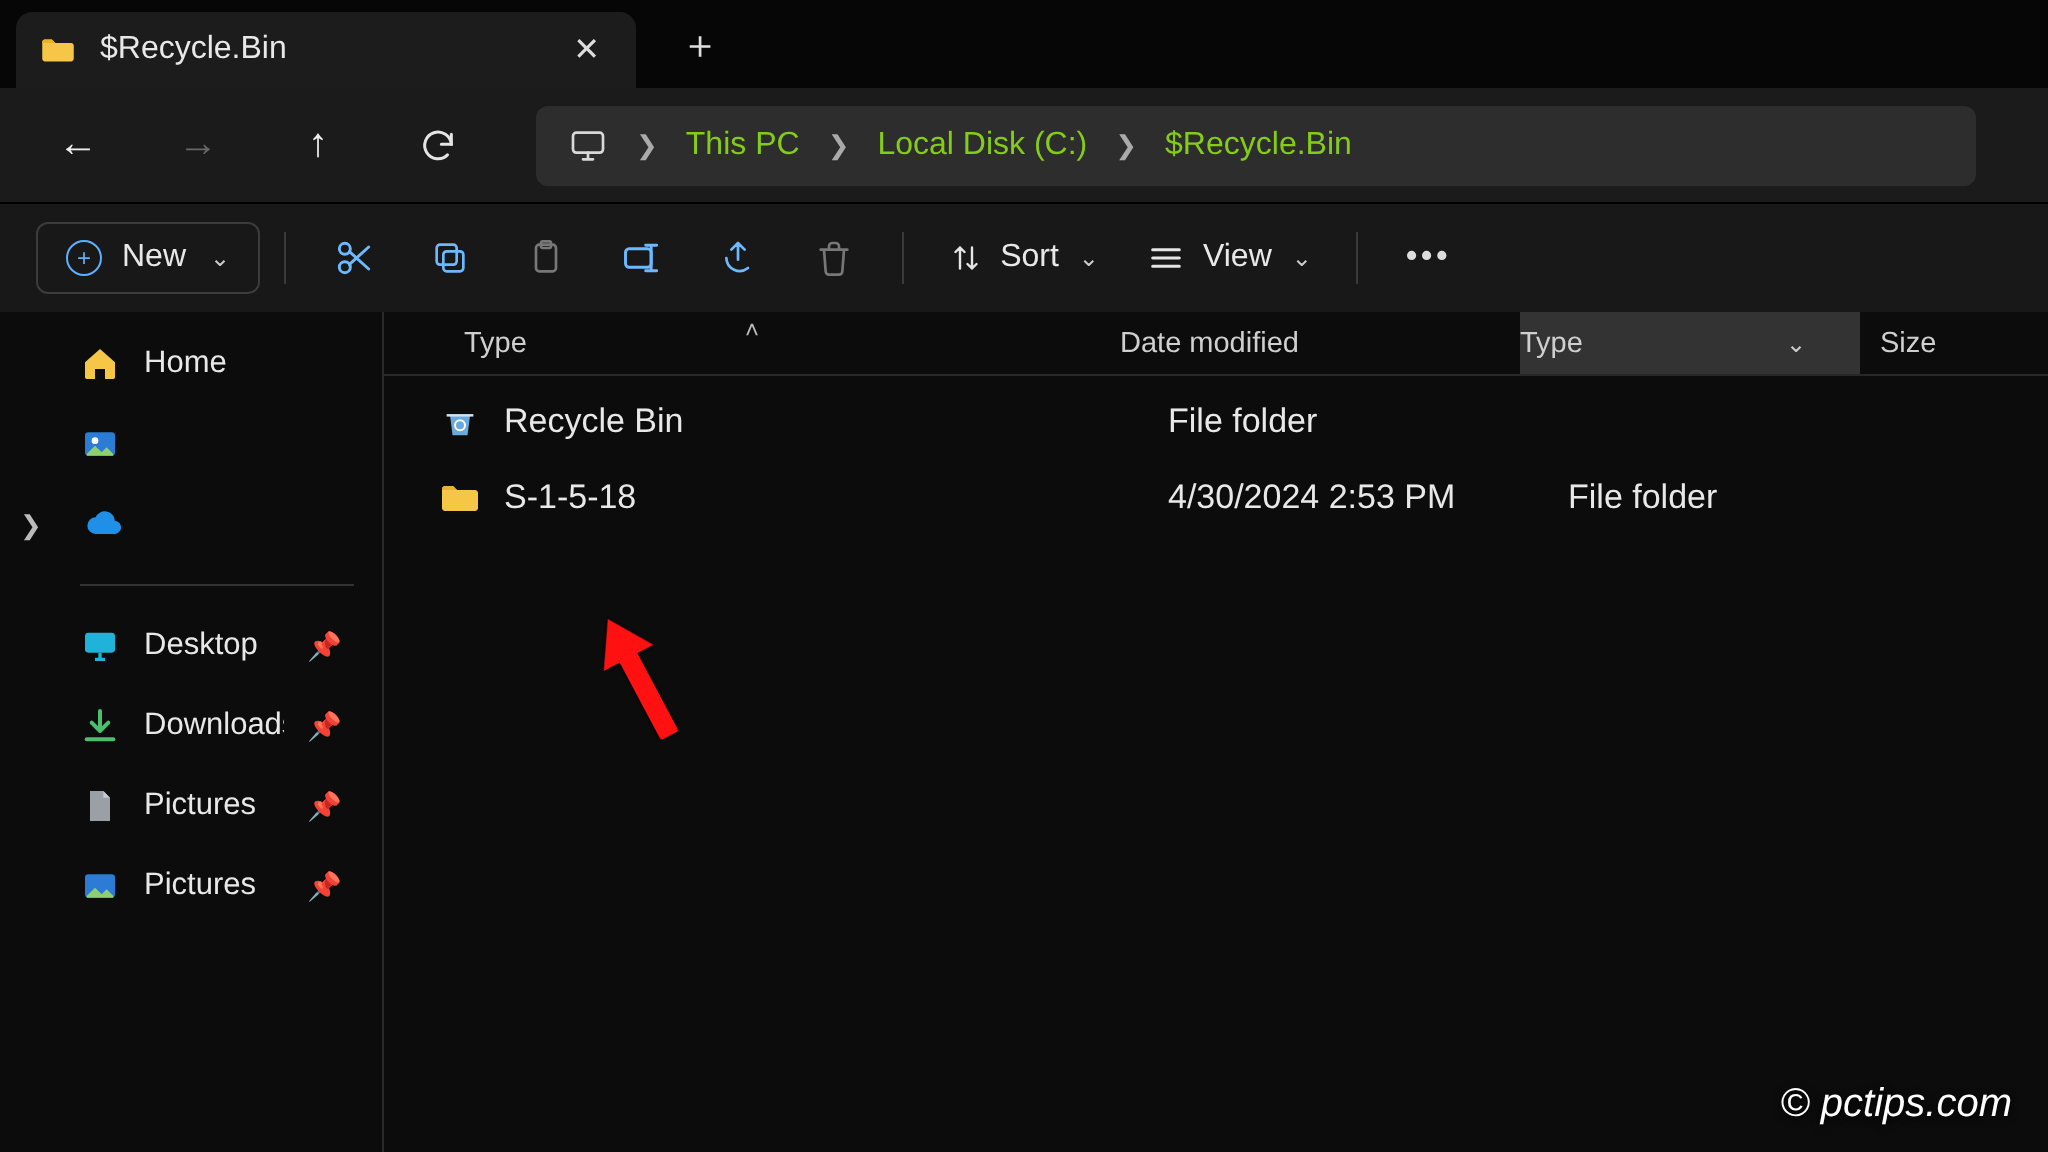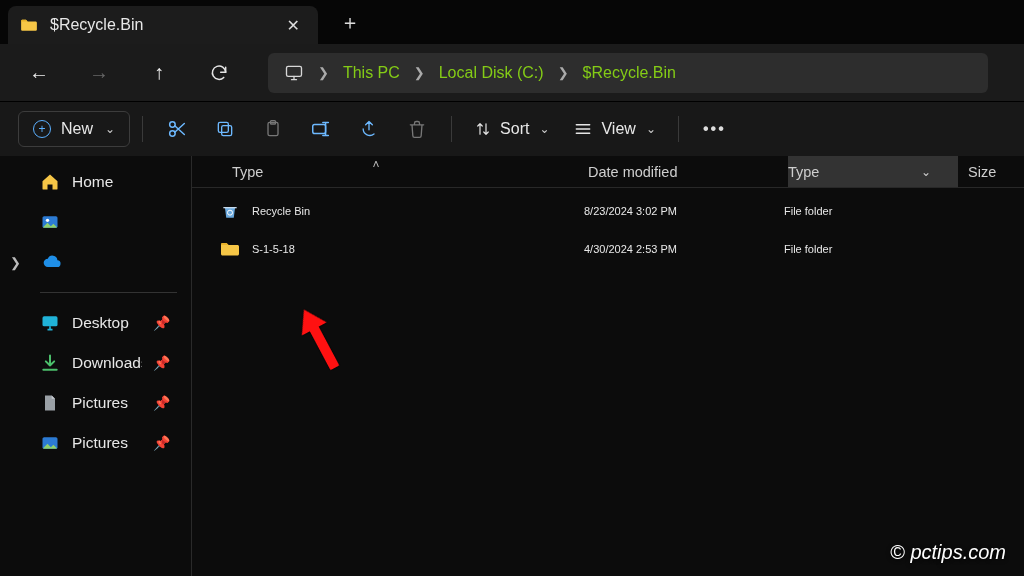--- a/index.html
+++ b/index.html
@@ -104,30 +104,30 @@
   .side-div { height:1px; background:#333; margin:10px 14px 10px 40px; }
 
   
   .content { flex:1; position:relative; }
   .cols {
     display:flex; height:32px; align-items:center;
     border-bottom:1px solid #282828; font-size:14.5px;
     color:#cfcfcf;
   }
   .cols .c-name  { padding-left:40px; width:368px; position:relative;}
-  .cols .c-date  { width:200px;margin-left:28px; }
+  .cols .c-date  { width:200px; }
   .cols .c-type  { width:170px; display:flex; align-items:center; justify-content:space-between; padding-right:27px; background:#333; height:100%; }
   .cols .c-size  { padding-left:10px; }
   .col-caret-up {
     position:absolute; top:-6px; left:50%; transform:translateX(-50%);
     font-size:12px; color:#bbb;
   }
   .row {
     display:flex; align-items:center; height:38px;
-    font-size:11px;
+    font-size:17px;
   }
   .row .r-ico { width:28px; padding-left:4px; display:flex; align-items:center; }
   .row .r-name { width:340px; padding-left:8px; }
   .row .r-date { width:200px; }
   .row .r-type { width:170px; }
   .rows { padding-left:24px; padding-top:4px; }
 
   
   svg { display:block; }
 
@@ -358,21 +358,20 @@
     <div class="rows">
       <div class="row">
         <span class="r-ico">
           <svg viewBox="0 0 24 24" width="20" height="20">
               <path d="M6 8h12l-1.5 12h-9L6 8z" fill="#6aa9de"></path>
               <path d="M4 8h16" stroke="#cfe4f6" stroke-width="1.5"></path>
               <circle cx="12" cy="14" r="3" fill="none" stroke="#fff" stroke-width="1.2"></circle>
             </svg>
         </span>
         <span class="r-name">Recycle Bin</span>
-        <span class="r-date">8/23/2024 3:02 PM</span>
         <span class="r-type">File folder</span>
       </div>
       <div class="row">
         <span class="r-ico">
           <svg viewBox="0 0 20 16" width="20" height="16">
             <path d="M1 3.5C1 2.7 1.7 2 2.5 2h4l2 2h9c.8 0 1.5.7 1.5 1.5V13c0 .8-.7 1.5-1.5 1.5H2.5C1.7 14.5 1 13.8 1 13V3.5z" fill="#f6c646"></path>
             <path d="M1 3.5C1 2.7 1.7 2 2.5 2h4l2 2H1V3.5z" fill="#e8b22a"></path>
           </svg>
         </span>
         <span class="r-name">S-1-5-18</span>

